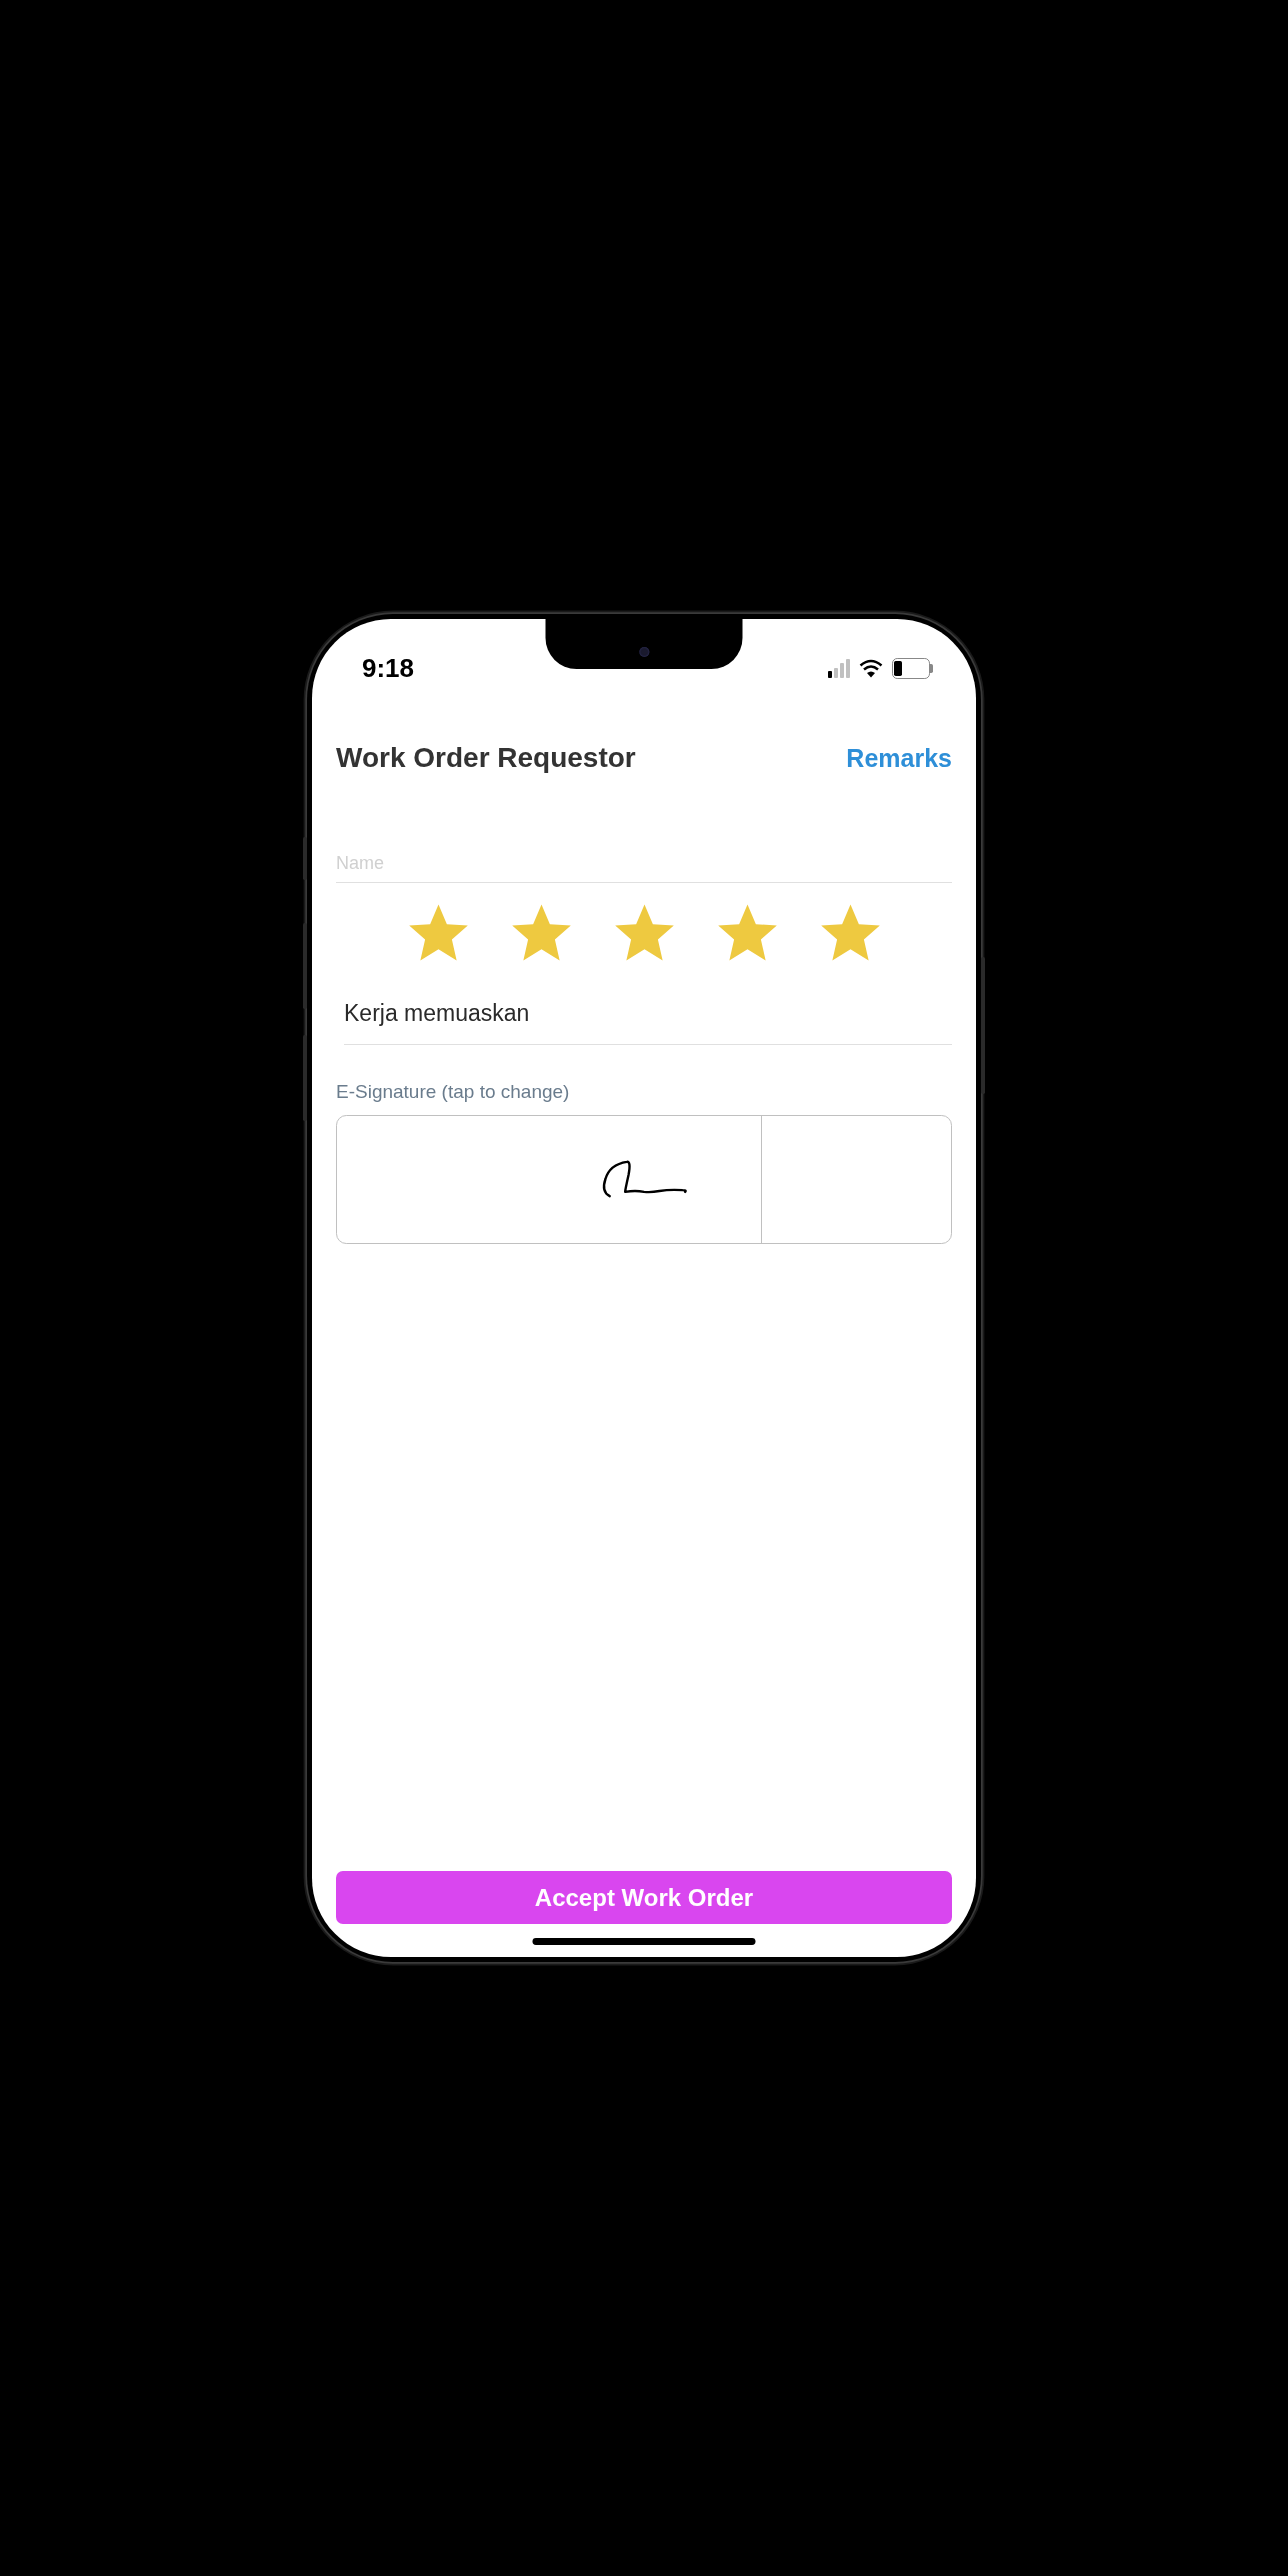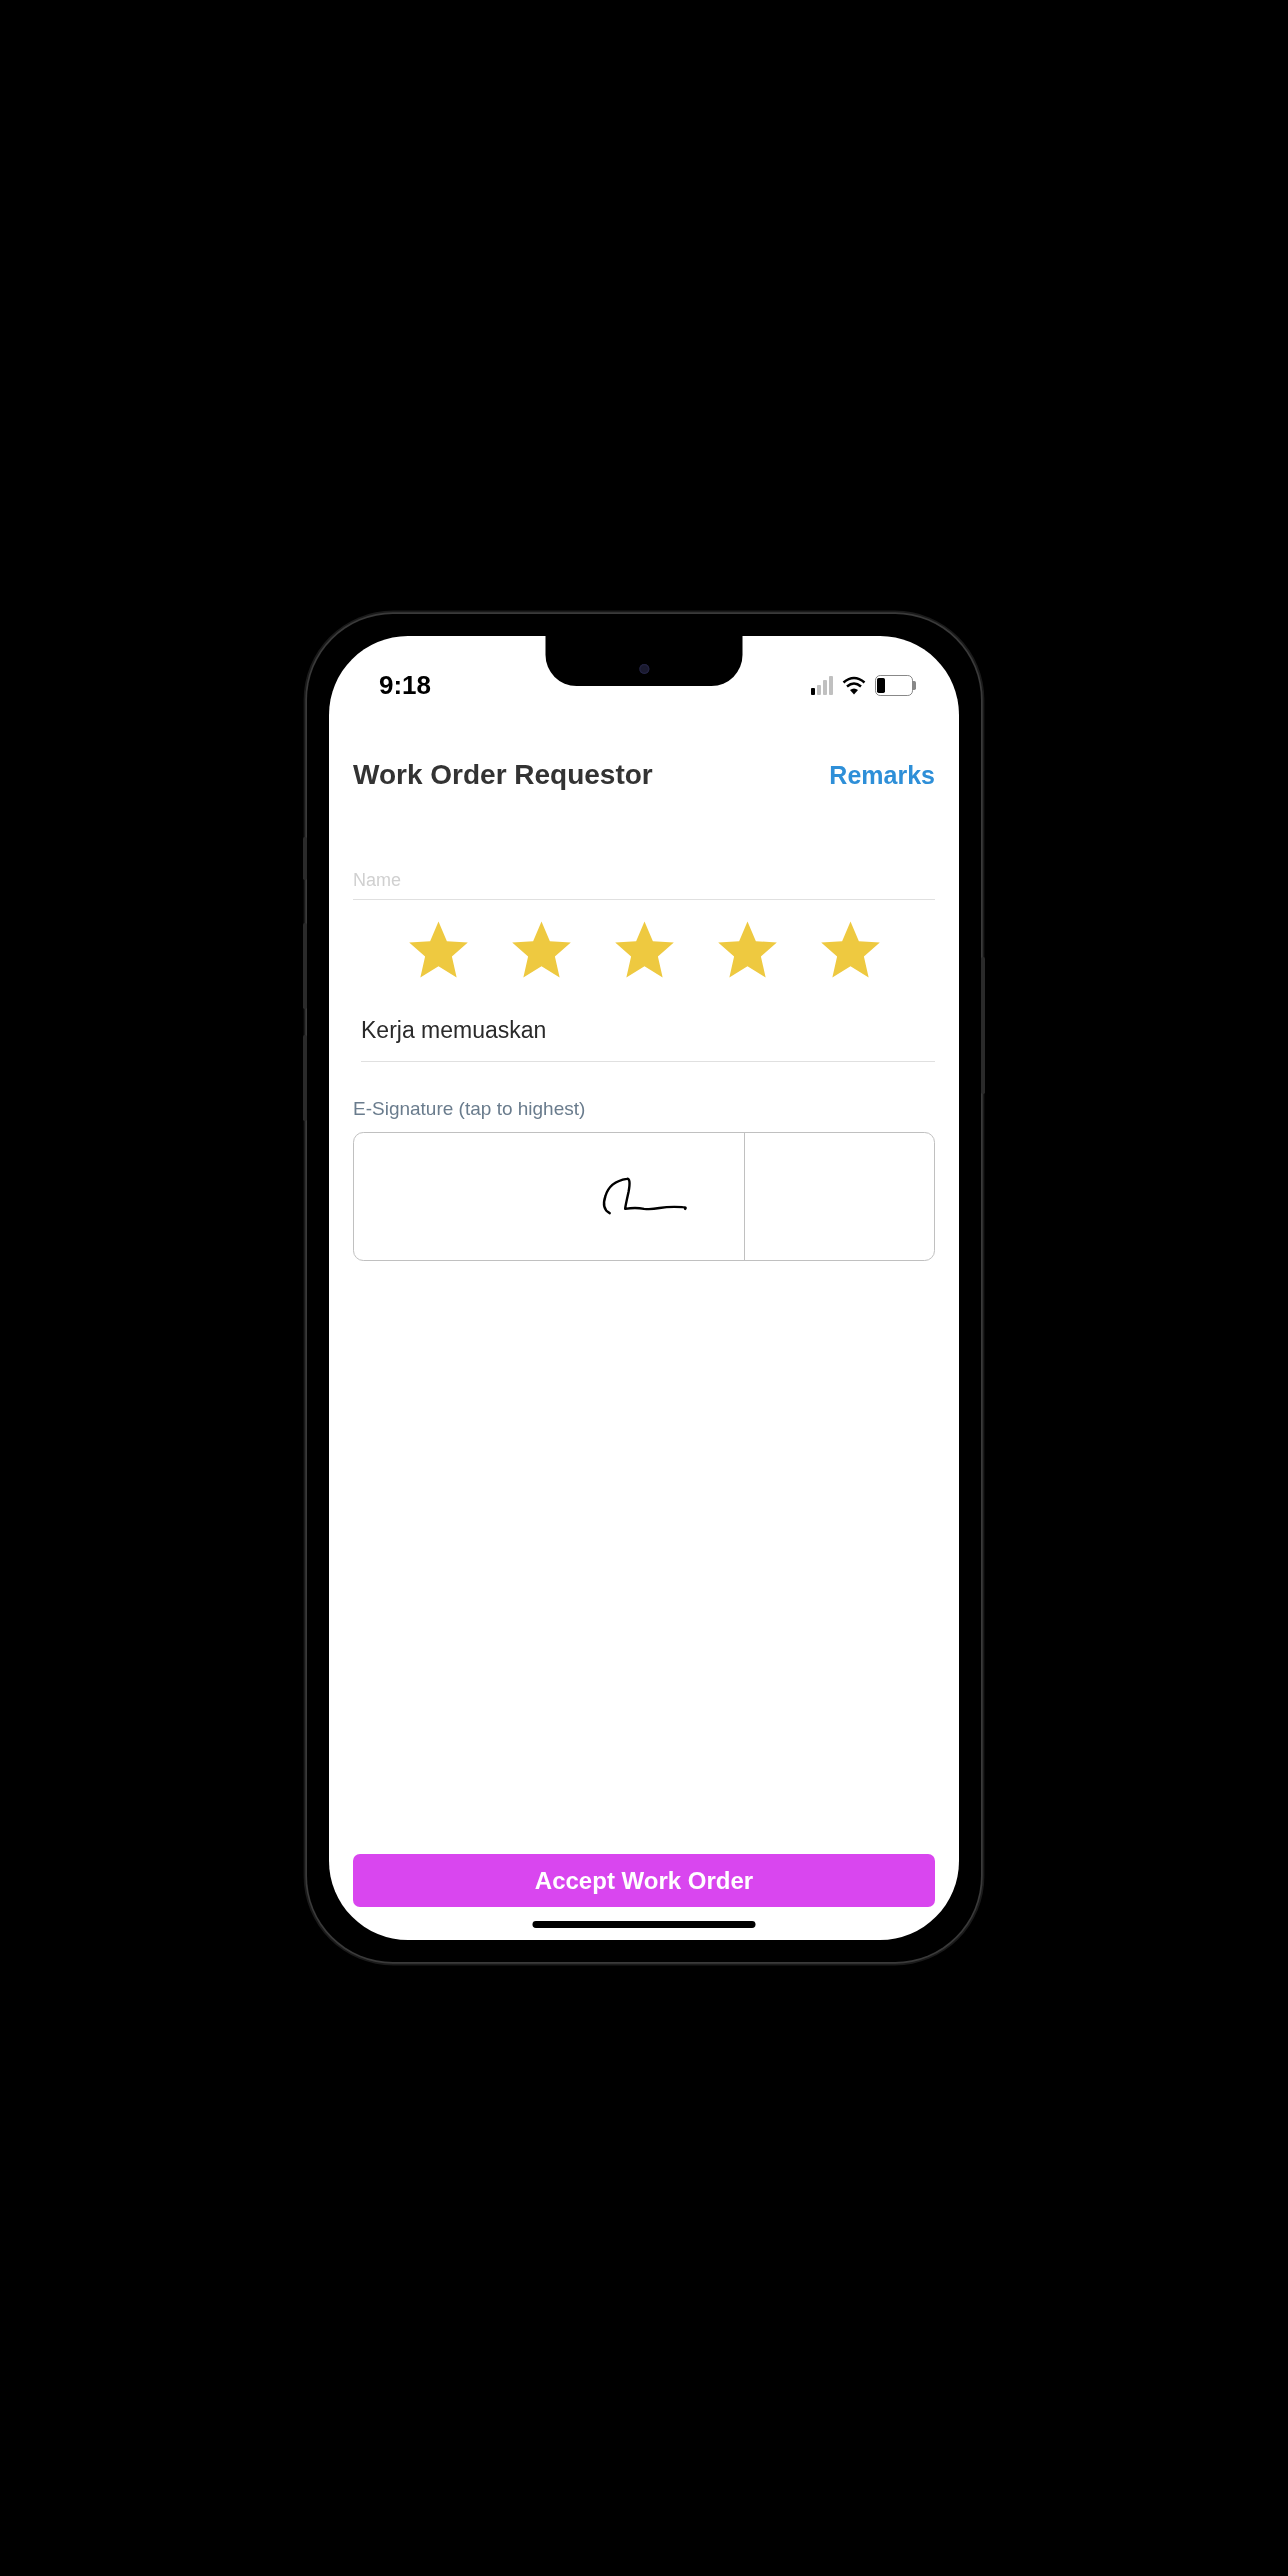--- a/index.html
+++ b/index.html
@@ -16,21 +16,21 @@
       align-items: center;
       min-height: 100vh;
       font-family: -apple-system, BlinkMacSystemFont, 'Segoe UI', Helvetica, Arial, sans-serif;
     }
     
     .phone-frame {
       width: 674px;
       height: 1348px;
       background: #000;
       border-radius: 86px;
-      padding: 22px;
+      padding: 5px;
       position: relative;
       box-shadow: 0 0 0 1.7px #3a3a3a, 0 0 0 3.4px #1a1a1a;
     }
     
     .phone-inner {
       width: 100%;
       height: 100%;
       background: #fff;
       border-radius: 79px;
       overflow: hidden;
@@ -381,21 +381,21 @@
         <svg class="star" viewBox="0 0 24 24">
           <path d="M12 2 L15 9 L22.5 9.5 L16.8 14.5 L18.5 22 L12 18 L5.5 22 L7.2 14.5 L1.5 9.5 L9 9 Z" fill="#eec940"></path>
         </svg>
         <svg class="star" viewBox="0 0 24 24">
           <path d="M12 2 L15 9 L22.5 9.5 L16.8 14.5 L18.5 22 L12 18 L5.5 22 L7.2 14.5 L1.5 9.5 L9 9 Z" fill="#eec940"></path>
         </svg>
       </div>
 
       <div class="remarks-value">Kerja memuaskan</div>
 
-      <div class="signature-label">E-Signature (tap to highest)</div>
+      <div class="signature-label">E-Signature (tap to change)</div>
       <div class="signature-box">
         <div class="signature-area">
           <svg class="signature-svg" viewBox="0 0 140 70">
             <path d="M 30 55 Q 20 50 25 35 Q 30 18 50 15 Q 55 14 52 30 Q 48 48 48 50 Q 60 48 70 50 Q 78 51 88 49 Q 100 47 115 48 Q 120 48 118 50" stroke="#000" stroke-width="2.8" fill="none" stroke-linecap="round" stroke-linejoin="round"></path>
           </svg>
         </div>
         <div class="signature-divider"></div>
       </div>
 
       <div class="spacer"></div>

